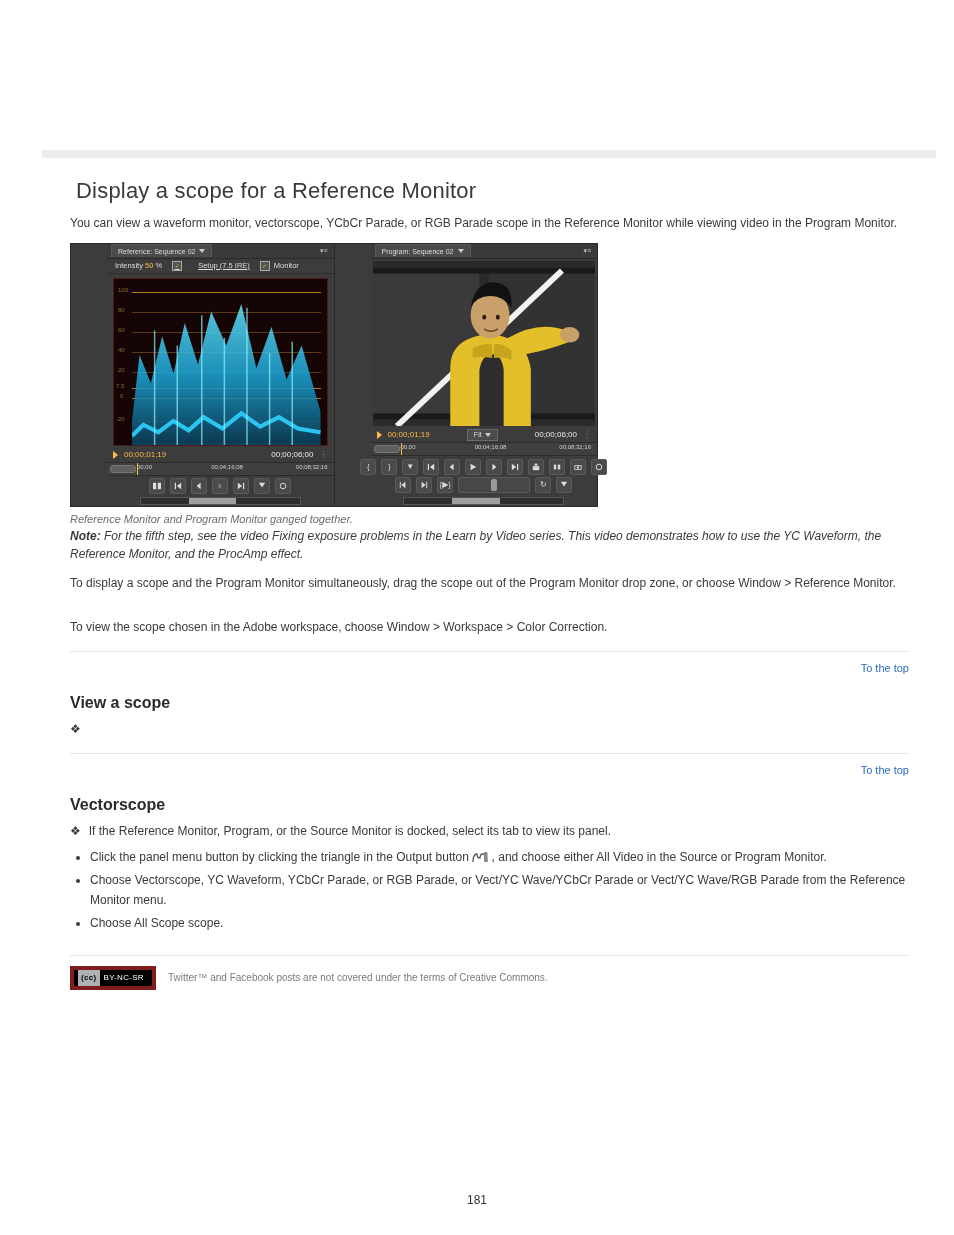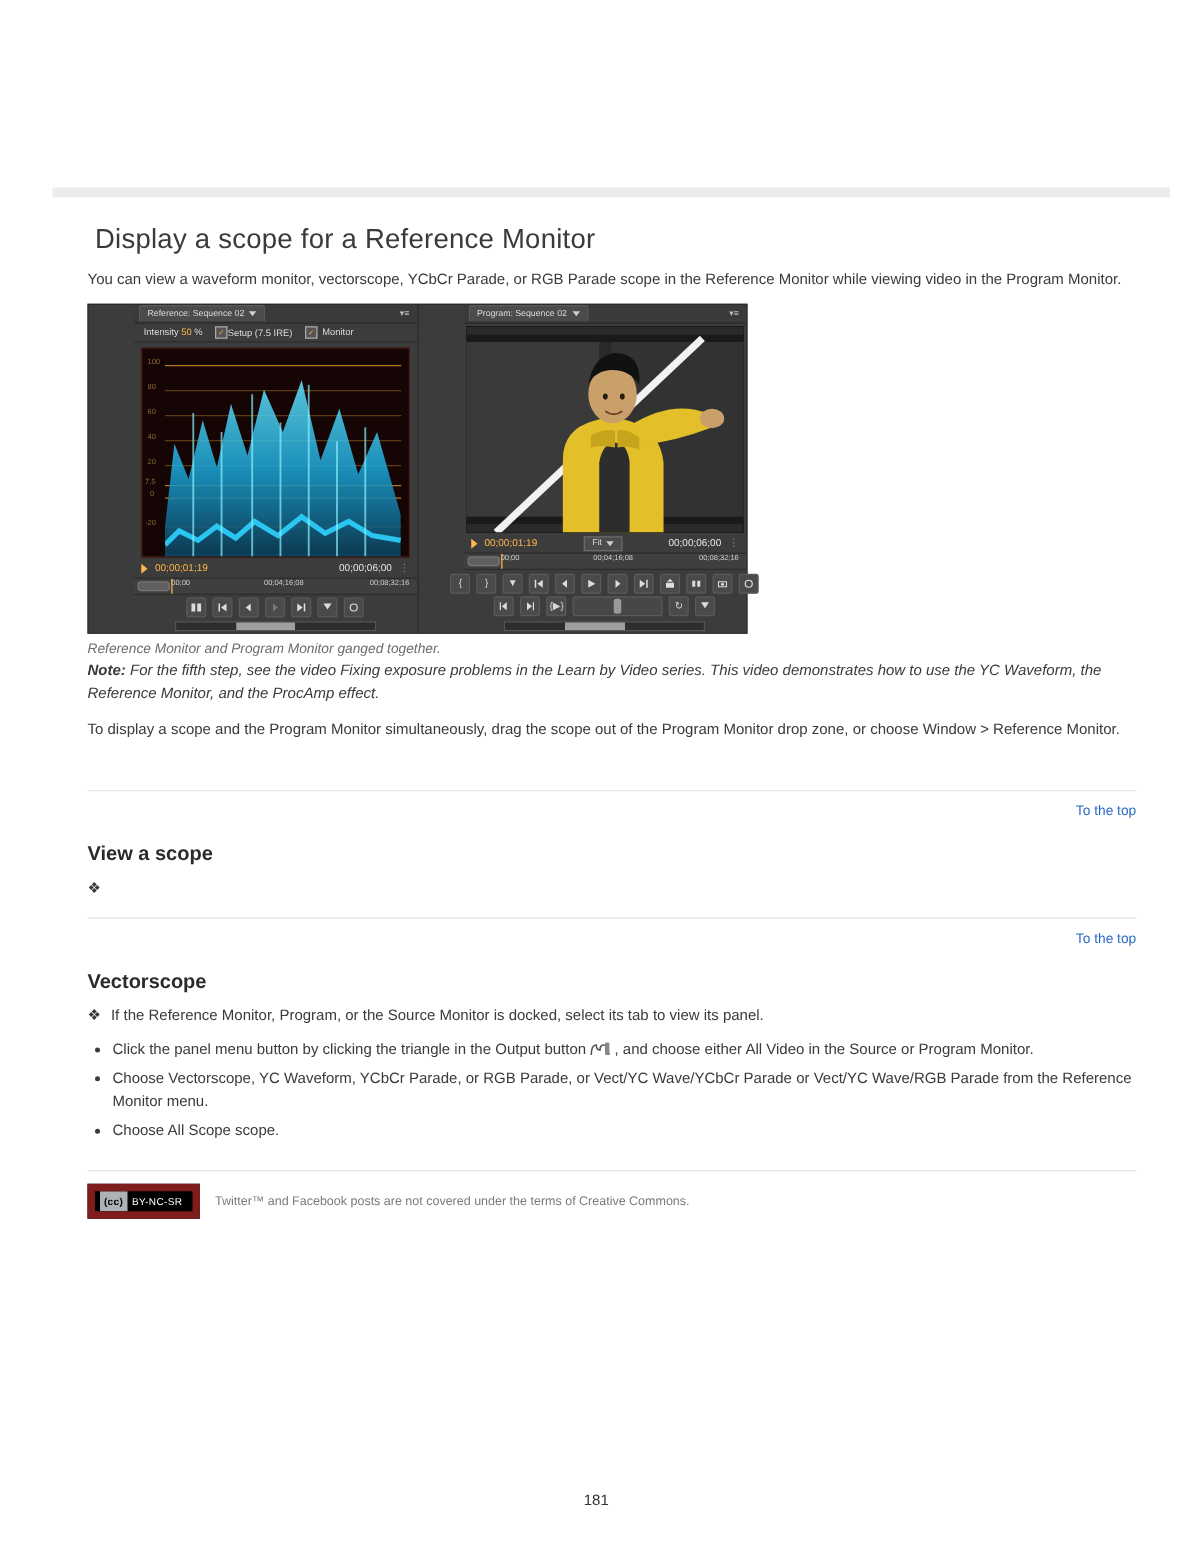--- a/index.html
+++ b/index.html
@@ -113,21 +113,21 @@
     font-size: 12px;
     font-style: italic;
     color: #4a4a4a;
   }
 
   
   .cc-row { display:flex; align-items:center; gap:10px; margin-top: 4px;}
   .cc-badge {
     width: 78px; height: 16px;
     background: #000;
-    border: 6px solid #7f1d1d;
+    border: 4px solid #7f1d1d;
     color: #fff;
     font-size: 8px;
     display: inline-flex; align-items: center; justify-content: center;
     letter-spacing: .3px;
     font-family: Arial, sans-serif;
     overflow: hidden;
     position: relative;
   }
   .cc-badge .cc { background:#aeb2b5; color:#000; font-weight:bold; padding:0 3px; height:100%; display:flex; align-items:center;}
   .cc-badge .rest { padding:0 4px; }
@@ -354,21 +354,21 @@
         </span>
         <span class="spacer"></span>
         <span class="flyout">▾≡</span>
       </div>
       <div class="scope-opts">
         <span>
           <span>Intensity</span>
           <span class="val">50</span>
           <span>%</span>
         </span>
-        <span style="display:inline-flex;align-items:flex-end;gap:0;">
+        <span style="display:inline-flex;align-items:flex-start;gap:16px;text-decoration:underline;">
           <span class="cb">✓</span>
           <span>Setup (7.5 IRE)</span>
         </span>
         <span style="display:inline-flex;align-items:center;gap:4px;">
           <span class="cb">✓</span>
           <span>Monitor</span>
         </span>
       </div>
 
       <div class="scope-wrap">
@@ -635,20 +635,21 @@
   <p class="caption">Reference Monitor and Program Monitor ganged together.</p>
 
   <p class="body">
     <em><strong>Note:</strong></em>
     <em>For the fifth step, see the video Fixing exposure problems in the Learn by Video series. This video demonstrates how to use the YC Waveform, the Reference Monitor, and the ProcAmp effect.</em>
   </p>
 
   <p class="body">To display a scope and the Program Monitor simultaneously, drag the scope out of the Program Monitor drop zone, or choose Window &gt; Reference Monitor.</p>
 
   <div class="spacer-at"></div>
+  <p class="body">To view the scope chosen in the Adobe workspace, choose Window &gt; Workspace &gt; Color Correction.</p>
 
   <div class="sep-line"></div>
   <div style="display:flex;justify-content:flex-end;">
     <span class="totop link" style="color:#2a6bc2;">To the top</span>
   </div>
 
   <h2 class="section">View a scope</h2>
 
   <div class="step">
     <span class="diamond">❖</span>

